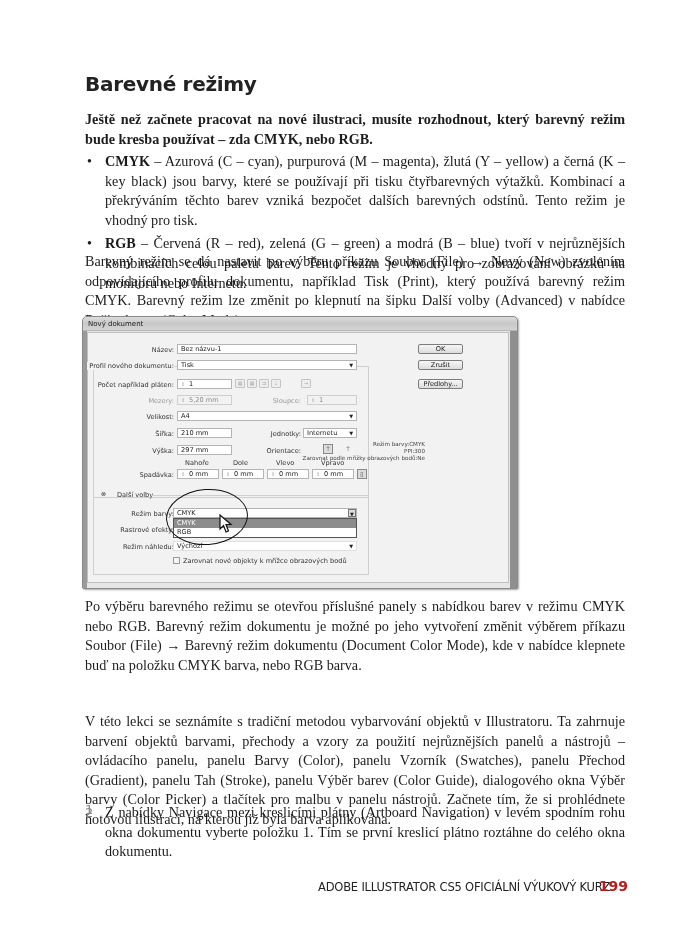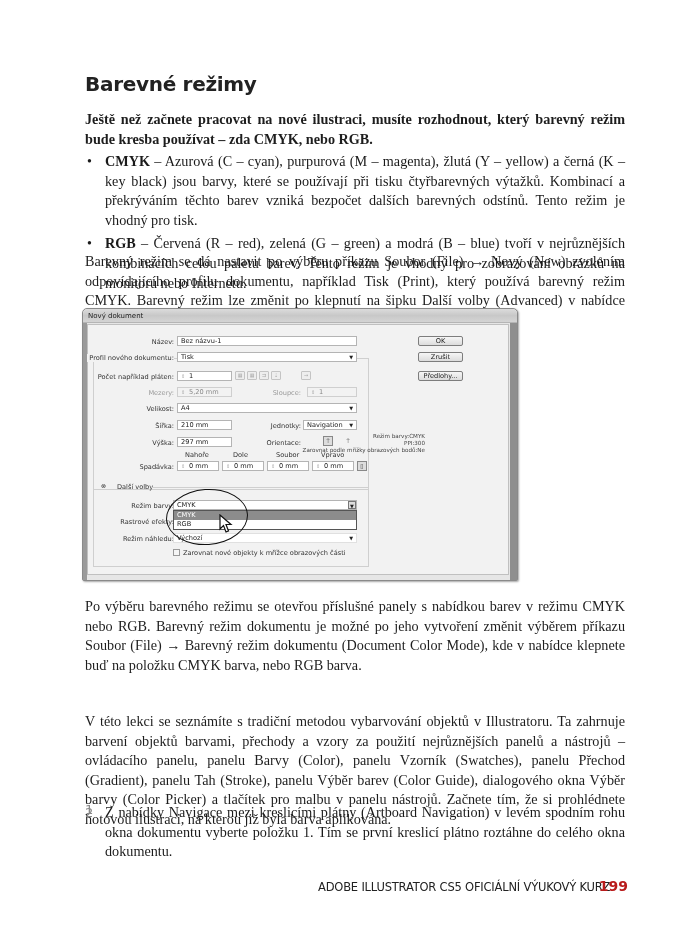--- a/index.html
+++ b/index.html
@@ -31,21 +31,21 @@
   .steps { position: absolute; left: 85px; width: 540px; list-style: none; }
   .steps li { position: relative; padding-left: 20px; font-size: 14.2px; line-height: 19.6px; margin-bottom: 3px; }
   .steps li .num { position: absolute; left: 0; top: 0; font-family: "DejaVu Sans", sans-serif; font-size: 13px; color: #888; }
 
   .footer { position: absolute; left: 318px; top: 878px; width: 310px; height: 20px; }
   .footer .runner { position: absolute; left: 0; top: 2px; font-family: "DejaVu Sans", sans-serif; font-size: 11.5px; letter-spacing: -0.2px; color: #222; }
   .footer .pagenum { position: absolute; right: 0; top: 0; font-family: "DejaVu Sans", sans-serif; font-weight: bold; font-size: 14px; color: #b91c1c; }
 
   
   .dialog {
-    position: absolute; left: 82px; top: 308px; width: 436px; height: 273px;
+    position: absolute; left: 82px; top: 316px; width: 436px; height: 273px;
     background: #e6e6e6; border: 1px solid #8a8a8a; border-radius: 5px 5px 2px 2px;
     font-family: "DejaVu Sans", sans-serif; font-size: 6.6px; color: #333;
     box-shadow: 1px 1px 2px rgba(0,0,0,0.35);
   }
   .dialog .titlebar {
     position: absolute; left: 0; top: 0; width: 100%; height: 14px;
     background: linear-gradient(#dcdcdc, #c8c8c8 50%, #d4d4d4);
     border-bottom: 1px solid #b5b5b5; border-radius: 5px 5px 0 0;
   }
   .dialog .titlebar .title { position: absolute; left: 5px; top: 3px; font-size: 7px; color: #222; }
@@ -152,33 +152,33 @@
     <span class="lbl" style="right:343px; top:96px;">Velikost:</span>
     <div class="field" style="left:94px; top:94px; width:180px;">
       <span>A4</span>
       <span class="arrow">▼</span>
     </div>
 
     <span class="lbl" style="right:343px; top:113px;">Šířka:</span>
     <div class="field" style="left:94px; top:111px; width:55px;">210 mm</div>
     <span class="lbl" style="right:216px; top:113px;">Jednotky:</span>
     <div class="field" style="left:220px; top:111px; width:54px;">
-      <span>Navigation</span>
+      <span>Internetu</span>
       <span class="arrow">▼</span>
     </div>
 
     <span class="lbl" style="right:343px; top:130px;">Výška:</span>
     <div class="field" style="left:94px; top:128px; width:55px;">297 mm</div>
     <span class="lbl" style="right:216px; top:130px;">Orientace:</span>
     <div class="orient-icon" style="left:240px; top:127px;">⍑</div>
     <div class="orient-icon plain" style="left:260px; top:127px;">⍑</div>
 
     <span class="lbl" style="left:102px; top:142px;">Nahoře</span>
     <span class="lbl" style="left:150px; top:142px;">Dole</span>
-    <span class="lbl" style="left:193px; top:142px;">Soubor</span>
+    <span class="lbl" style="left:193px; top:142px;">Vlevo</span>
     <span class="lbl" style="left:238px; top:142px;">Vpravo</span>
 
     <span class="lbl" style="right:343px; top:154px;">Spadávka:</span>
     <div class="field" style="left:94px; top:152px; width:42px;">
       <span class="spin">⇕</span><span>0 mm</span>
     </div>
     <div class="field" style="left:139px; top:152px; width:42px;">
       <span class="spin">⇕</span><span>0 mm</span>
     </div>
     <div class="field" style="left:184px; top:152px; width:42px;">
@@ -214,21 +214,21 @@
 
     <span class="lbl" style="right:343px; top:209px;">Rastrové efekty:</span>
 
     <span class="lbl" style="right:343px; top:226px;">Režim náhledu:</span>
     <div class="field" style="left:90px; top:224px; width:184px; border-color:#e0e0e0;">
       <span>Výchozí</span>
       <span class="arrow">▼</span>
     </div>
 
     <div class="checkbox" style="left:90px; top:240px;"></div>
-    <span class="lbl" style="left:100px; top:240px;">Zarovnat nové objekty k mřížce obrazových části</span>
+    <span class="lbl" style="left:100px; top:240px;">Zarovnat nové objekty k mřížce obrazových bodů</span>
   </div>
 
   <div class="highlight-ellipse"></div>
   <svg class="cursor" viewBox="0 0 14 20">
     <path d="M1 1 L1 15 L4.5 11.5 L7 18 L9.5 17 L7 10.5 L12 10.5 Z" fill="#fff" stroke="#111" stroke-width="1.2"></path>
   </svg>
 
   <p class="para" style="top:597px;">Po výběru barevného režimu se otevřou příslušné panely s nabídkou barev v režimu CMYK nebo RGB. Barevný režim dokumentu je možné po jeho vytvoření změnit výběrem příkazu Soubor (File) → Barevný režim dokumentu (Document Color Mode), kde v nabídce klepnete buď na položku CMYK barva, nebo RGB barva.</p>
 
 

